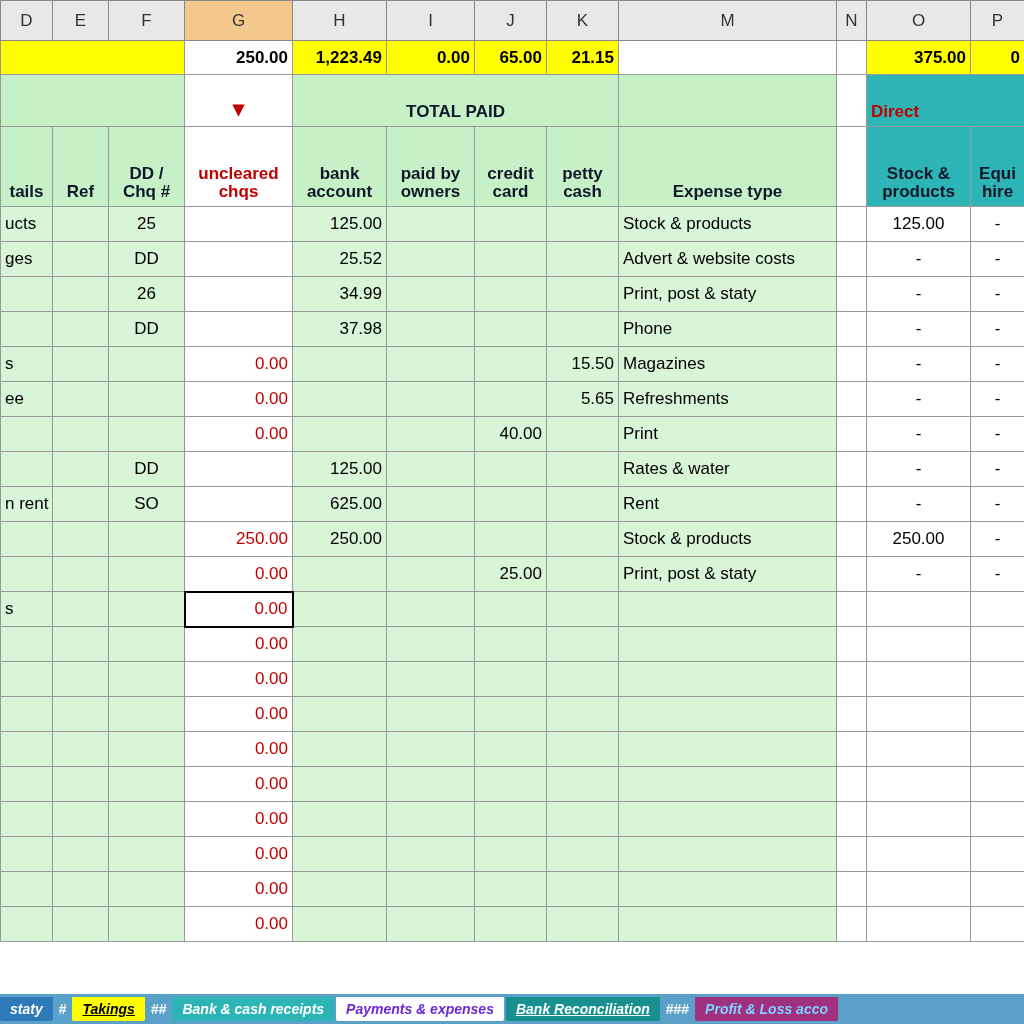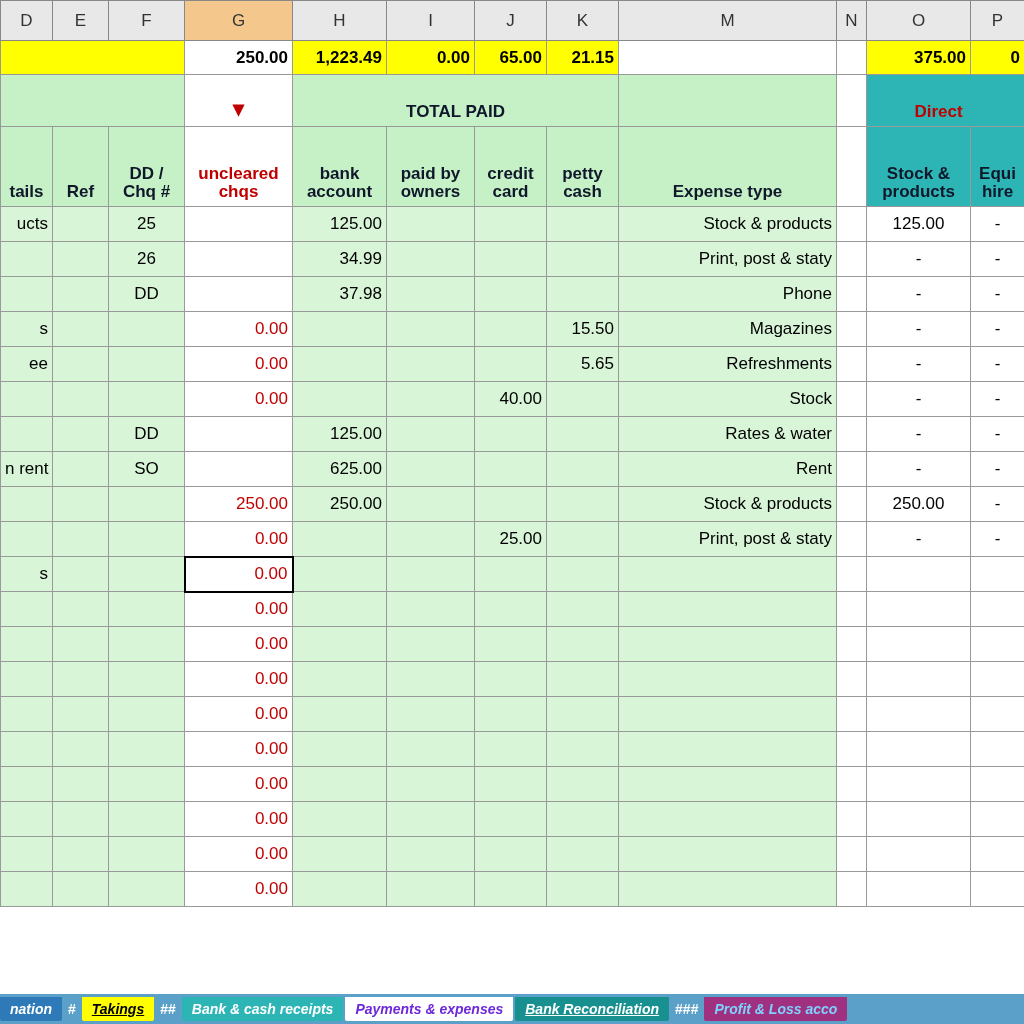--- a/index.html
+++ b/index.html
@@ -60,21 +60,21 @@
 .header-row.tall td { height: 52px; }
 .header-row td.white { background: #fff; }
 .header-row td.teal { background: #2db5b5; }
 .header-row td.red-txt { color: #c00000; margin-left: 48px; }
 .data-row td {
   background: #d8f5d8;
   text-align: right;
   color: #000;
 }
 .data-row td.white { background: #fff; }
-.data-row td.txt { text-align: right; }
+.data-row td.txt { text-align: left; }
 .data-row td.ctr { text-align: center; }
 .data-row td.red { color: #c00000; }
 .data-row td.selected {
   border: 2px solid #000;
   background: #fff;
 }
 
 
 .tabs {
   position: absolute;
@@ -155,21 +155,21 @@
 <td>375.00</td>
 <td>0</td>
 </tr>
 
 <tr class="header-row tall">
 <td colspan="3" style="border-bottom:none"></td>
 <td class="white" style="border-bottom:none;vertical-align:bottom;color:#c00000;text-align:center;font-size:22px">▾</td>
 <td colspan="4" style="border-bottom:none">TOTAL PAID</td>
 <td style="border-bottom:none"></td>
 <td class="white" style="border-bottom:none"></td>
-<td class="teal" colspan="2" style="border-bottom:none;color:#c00000;text-align:center;padding-right:18px">Direct</td>
+<td class="teal" colspan="2" style="border-bottom:none;color:#c00000;text-align:left;padding-right:18px">Direct</td>
 </tr>
 
 <tr class="header-row" style="height:80px">
 <td style="vertical-align:bottom">tails</td>
 <td style="vertical-align:bottom">Ref</td>
 <td style="vertical-align:bottom;line-height:1.1">DD /<br>Chq #</td>
 <td class="white red-txt" style="vertical-align:bottom;line-height:1.1">uncleared<br>chqs</td>
 <td style="vertical-align:bottom;line-height:1.1">bank<br>account</td>
 <td style="vertical-align:bottom;line-height:1.1">paid by<br>owners</td>
 <td style="vertical-align:bottom;line-height:1.1">credit<br>card</td>
@@ -190,20 +190,34 @@
           <td>125.00</td>
           <td></td>
           <td></td>
           <td></td>
           <td class="txt">Stock &amp; products</td>
           <td class="white"></td>
           <td class="white ctr">125.00</td>
           <td class="white ctr">-</td>
         </tr>
         <tr class="data-row">
+          <td class="txt">ges</td>
+          <td class="ctr"></td>
+          <td class="ctr">DD</td>
+          <td class="white red"></td>
+          <td>25.52</td>
+          <td></td>
+          <td></td>
+          <td></td>
+          <td class="txt">Advert &amp; website costs</td>
+          <td class="white"></td>
+          <td class="white ctr">-</td>
+          <td class="white ctr">-</td>
+        </tr>
+        <tr class="data-row">
           <td class="txt"></td>
           <td class="ctr"></td>
           <td class="ctr">26</td>
           <td class="white red"></td>
           <td>34.99</td>
           <td></td>
           <td></td>
           <td></td>
           <td class="txt">Print, post &amp; staty</td>
           <td class="white"></td>
@@ -254,21 +268,21 @@
         </tr>
         <tr class="data-row">
           <td class="txt"></td>
           <td class="ctr"></td>
           <td class="ctr"></td>
           <td class="white red">0.00</td>
           <td></td>
           <td></td>
           <td>40.00</td>
           <td></td>
-          <td class="txt">Stock</td>
+          <td class="txt">Print</td>
           <td class="white"></td>
           <td class="white ctr">-</td>
           <td class="white ctr">-</td>
         </tr>
         <tr class="data-row">
           <td class="txt"></td>
           <td class="ctr"></td>
           <td class="ctr">DD</td>
           <td class="white red"></td>
           <td>125.00</td>
@@ -461,21 +475,21 @@
           <td class="white"></td>
           <td class="white ctr"></td>
           <td class="white ctr"></td>
         </tr>
       </tbody>
 </table>
 </div>
 
 <div class="tabs">
   <div id="tabs-container" style="display:flex;align-items:center">
-      <div class="tab blue">nation</div>
+      <div class="tab blue">staty</div>
       <div class="tab hash">#</div>
       <div class="tab yellow">Takings</div>
       <div class="tab hash">##</div>
       <div class="tab teal1">Bank &amp; cash receipts</div>
       <div class="tab active">Payments &amp; expenses</div>
       <div class="tab teal2">Bank Reconciliation</div>
       <div class="tab hash">###</div>
       <div class="tab purple">Profit &amp; Loss acco</div>
     </div>
 </div>

